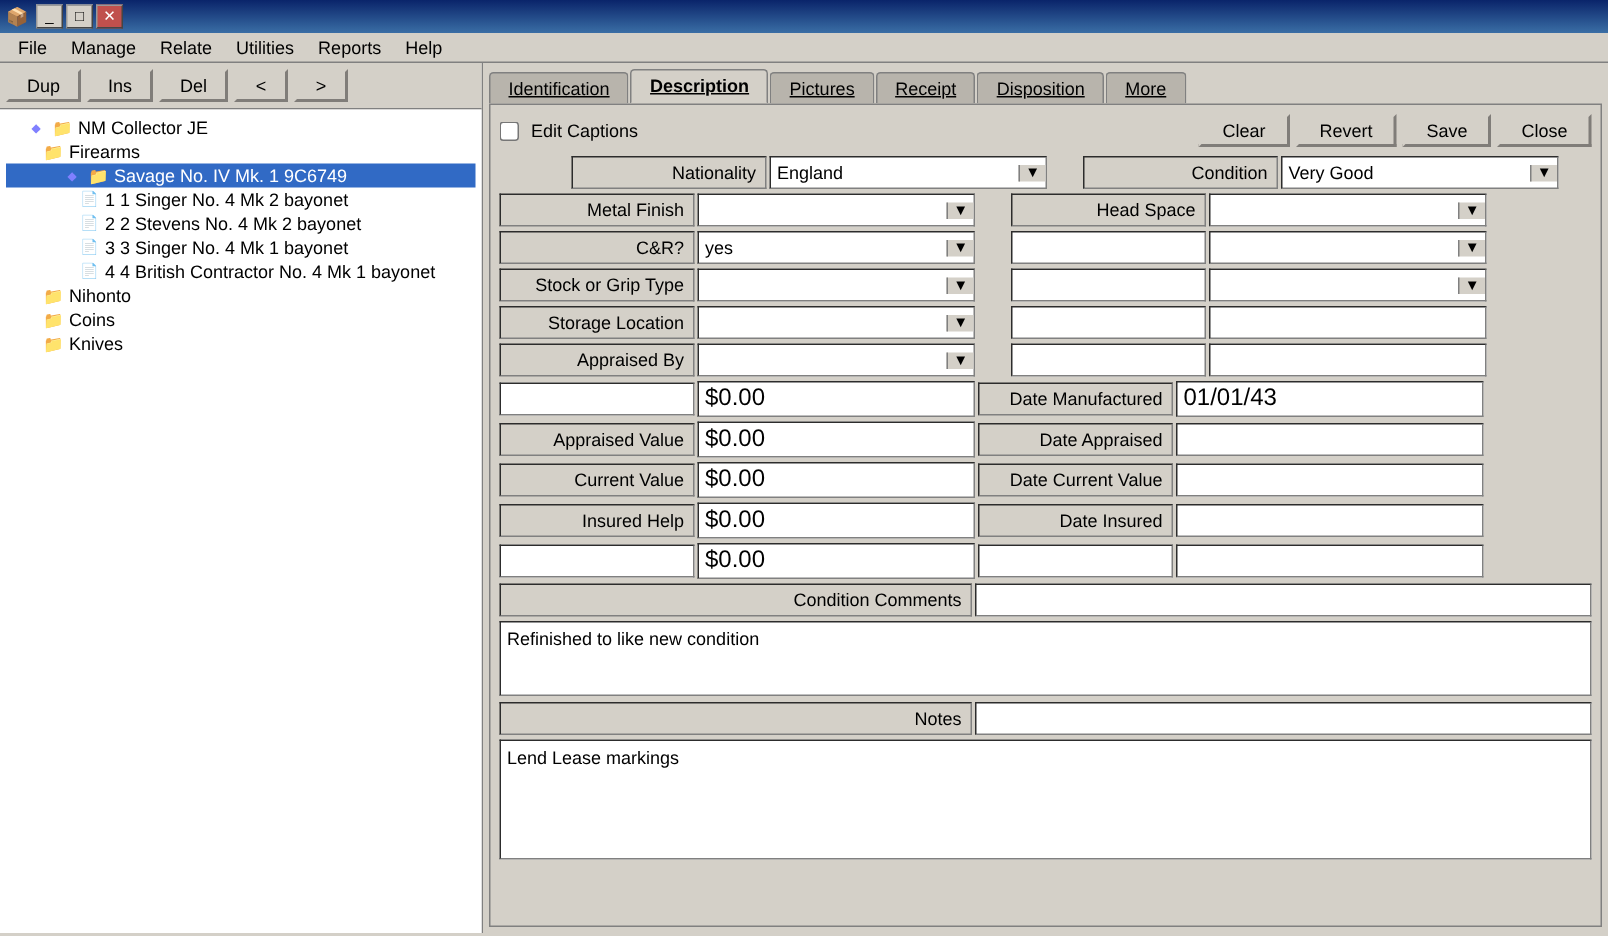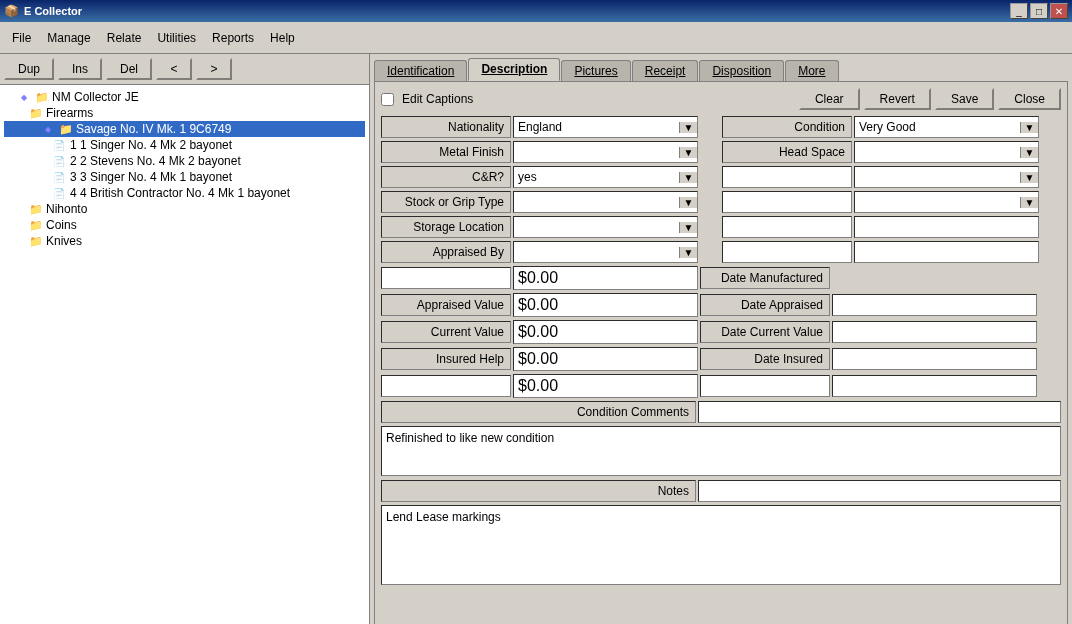--- a/index.html
+++ b/index.html
@@ -21,21 +21,21 @@
     .title-btn {
       width: 18px; height: 16px; border: 1px outset #999; background: #d4d0c8;
       cursor: pointer; display: flex; align-items: center; justify-content: center;
       font-size: 10px; color: #000;
     }
     .title-btn.close { background: #c0504d; color: white; }
 
     
     .menu-bar {
       background: #d4d0c8; border-bottom: 1px solid #808080;
-      height: 32px; display: flex; align-items: center; padding: 0 4px;
+      height: 20px; display: flex; align-items: center; padding: 0 4px;
     }
     .menu-item {
       padding: 2px 8px; cursor: pointer; font-size: 12px;
     }
 
     
     .main-layout { display: flex; height: calc(624px - 22px - 22px); }
 
     
     .left-panel {
@@ -125,21 +125,20 @@
       border: 1px inset #808080; background: white;
       padding: 4px; font-size: 12px; min-height: 50px;
       margin-bottom: 4px;
     }
   </style>
 </head>
 <body>
 
 <div class="title-bar">
   <div class="title-bar-icon">📦</div>
-  <div class="title-bar-title">E Collector</div>
   <div class="title-bar-buttons">
     <div class="title-btn">_</div>
     <div class="title-btn">□</div>
     <div class="title-btn close">✕</div>
   </div>
 </div>
 
 <div class="menu-bar">
   <div class="menu-item">File</div>
   <div class="menu-item">Manage</div>
@@ -226,21 +225,21 @@
       <div class="form-top-row">
         <input type="checkbox" class="edit-captions-cb" style="">
         <label>Edit Captions</label>
         <div class="spacer"></div>
         <button class="form-btn">Clear</button>
         <button class="form-btn">Revert</button>
         <button class="form-btn">Save</button>
         <button class="form-btn">Close</button>
       </div>
 
-      <div style="display:grid; grid-template-columns: 130px 185px 20px 130px 185px 20px; gap:3px 2px; margin-bottom:3px; align-items:center;">
+      <div style="display:grid; grid-template-columns: 130px 185px 20px 130px 185px 20px; gap:3px 2px; margin-bottom:3px; align-items:center;margin-left:48px;">
         <div class="field-label">Nationality</div>
         <div class="field-dropdown">
           <span class="val">England</span>
           <div class="dd-arrow">▼</div>
         </div>
         <div style="background:#d4d0c8;"></div>
         <div class="field-label">Condition</div>
         <div class="field-dropdown">
           <span class="val">Very Good</span>
           <div class="dd-arrow">▼</div>
@@ -314,20 +313,21 @@
         <div style="background:#d4d0c8;"></div>
         <div class="field-empty"></div>
         <div class="field-empty"></div>
         <div style="background:#d4d0c8;"></div>
       </div>
 
       <div style="display:grid; grid-template-columns: 130px 185px 130px 205px; gap:3px 2px; margin-bottom:3px; align-items:center;">
         <div class="field-empty"></div>
         <div class="field-input" style="color:#000;">$0.00</div>
         <div class="field-label">Date Manufactured</div>
+        <div class="field-input">01/01/43</div>
       </div>
 
       <div style="display:grid; grid-template-columns: 130px 185px 130px 205px; gap:3px 2px; margin-bottom:3px; align-items:center;">
         <div class="field-label">Appraised Value</div>
         <div class="field-input">$0.00</div>
         <div class="field-label">Date Appraised</div>
         <div class="field-input"></div>
       </div>
 
       <div style="display:grid; grid-template-columns: 130px 185px 130px 205px; gap:3px 2px; margin-bottom:3px; align-items:center;">

